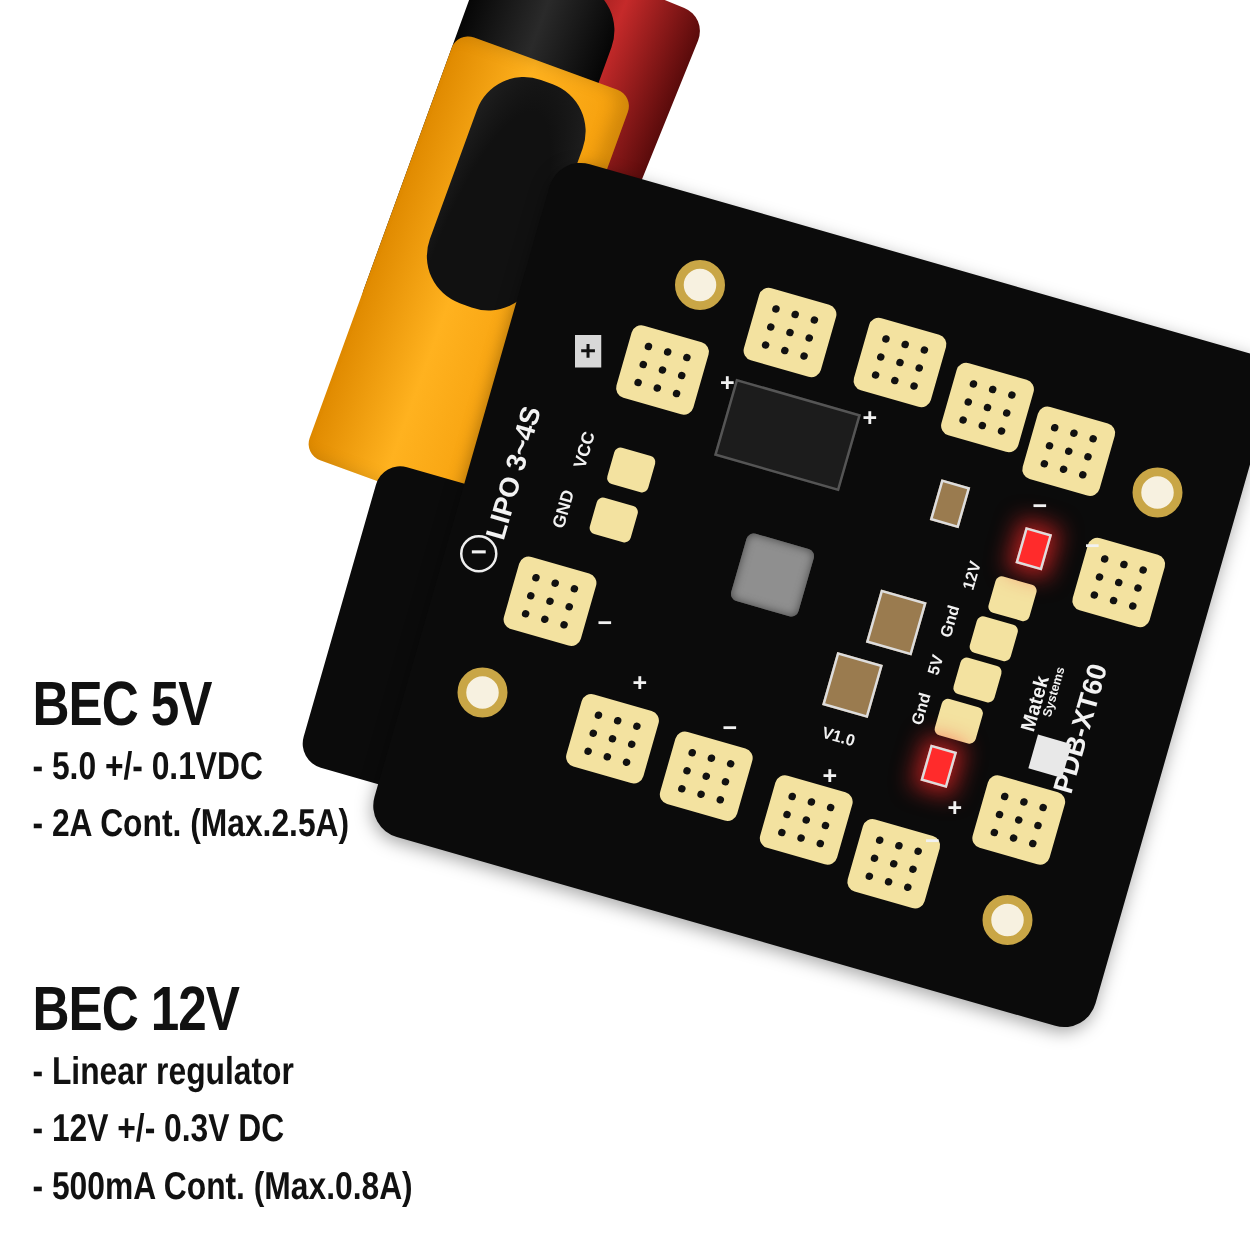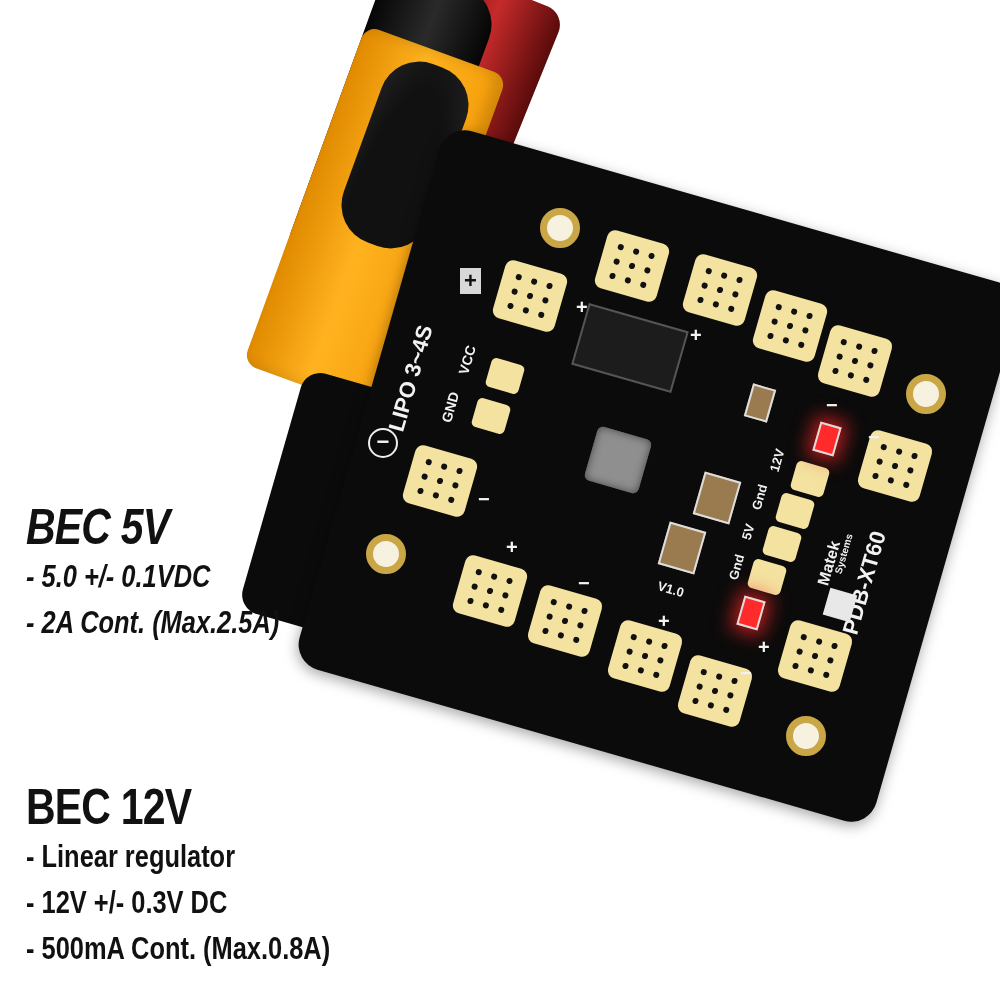--- a/index.html
+++ b/index.html
@@ -1,20 +1,20 @@
 <!DOCTYPE html>
 <html><head>
 <meta charset="utf-8">
 <style>
   html,body{margin:0;padding:0;background:#ffffff;}
   body{width:1000px;height:1000px;position:relative;overflow:hidden;font-family:"Liberation Sans",sans-serif;}
   .spec{position:absolute;left:26px;color:#111;font-family:"Liberation Sans",sans-serif;font-weight:bold;}
   .spec .title{font-size:50px;line-height:54px;letter-spacing:-1px;transform:scaleX(0.82);transform-origin:left;display:block;}
   .spec .line{font-size:31px;line-height:46px;transform:scaleX(0.82);transform-origin:left;display:block;white-space:nowrap;}
-  #spec5{top:500px;font-style:italic;}
+  #spec5{top:536px;}
   #spec12{top:780px;}
 
   
   .cable-red{position:absolute;left:392px;top:-20px;width:130px;height:260px;background:linear-gradient(90deg,#6d0f0f,#c52a2a 50%,#5a0b0b);transform:rotate(22deg);border-radius:20px;}
   .cable-black{position:absolute;left:330px;top:-30px;width:120px;height:330px;background:linear-gradient(90deg,#060606,#2a2a2a 50%,#050505);transform:rotate(20deg);border-radius:40px;}
   .xt60{position:absolute;left:300px;top:40px;width:150px;height:360px;background:linear-gradient(90deg,#e08a00,#ffb21f 45%,#f59e0b);border-radius:14px;transform:rotate(20deg);box-shadow:inset -10px 0 14px rgba(0,0,0,.15);}
   .xt60-cable{position:absolute;left:360px;top:60px;width:90px;height:190px;background:radial-gradient(ellipse at 50% 90%,#111 60%,#222);border-radius:40px;transform:rotate(20deg);}
 
   
   .board{position:absolute;left:278px;top:196px;width:690px;height:560px;}

